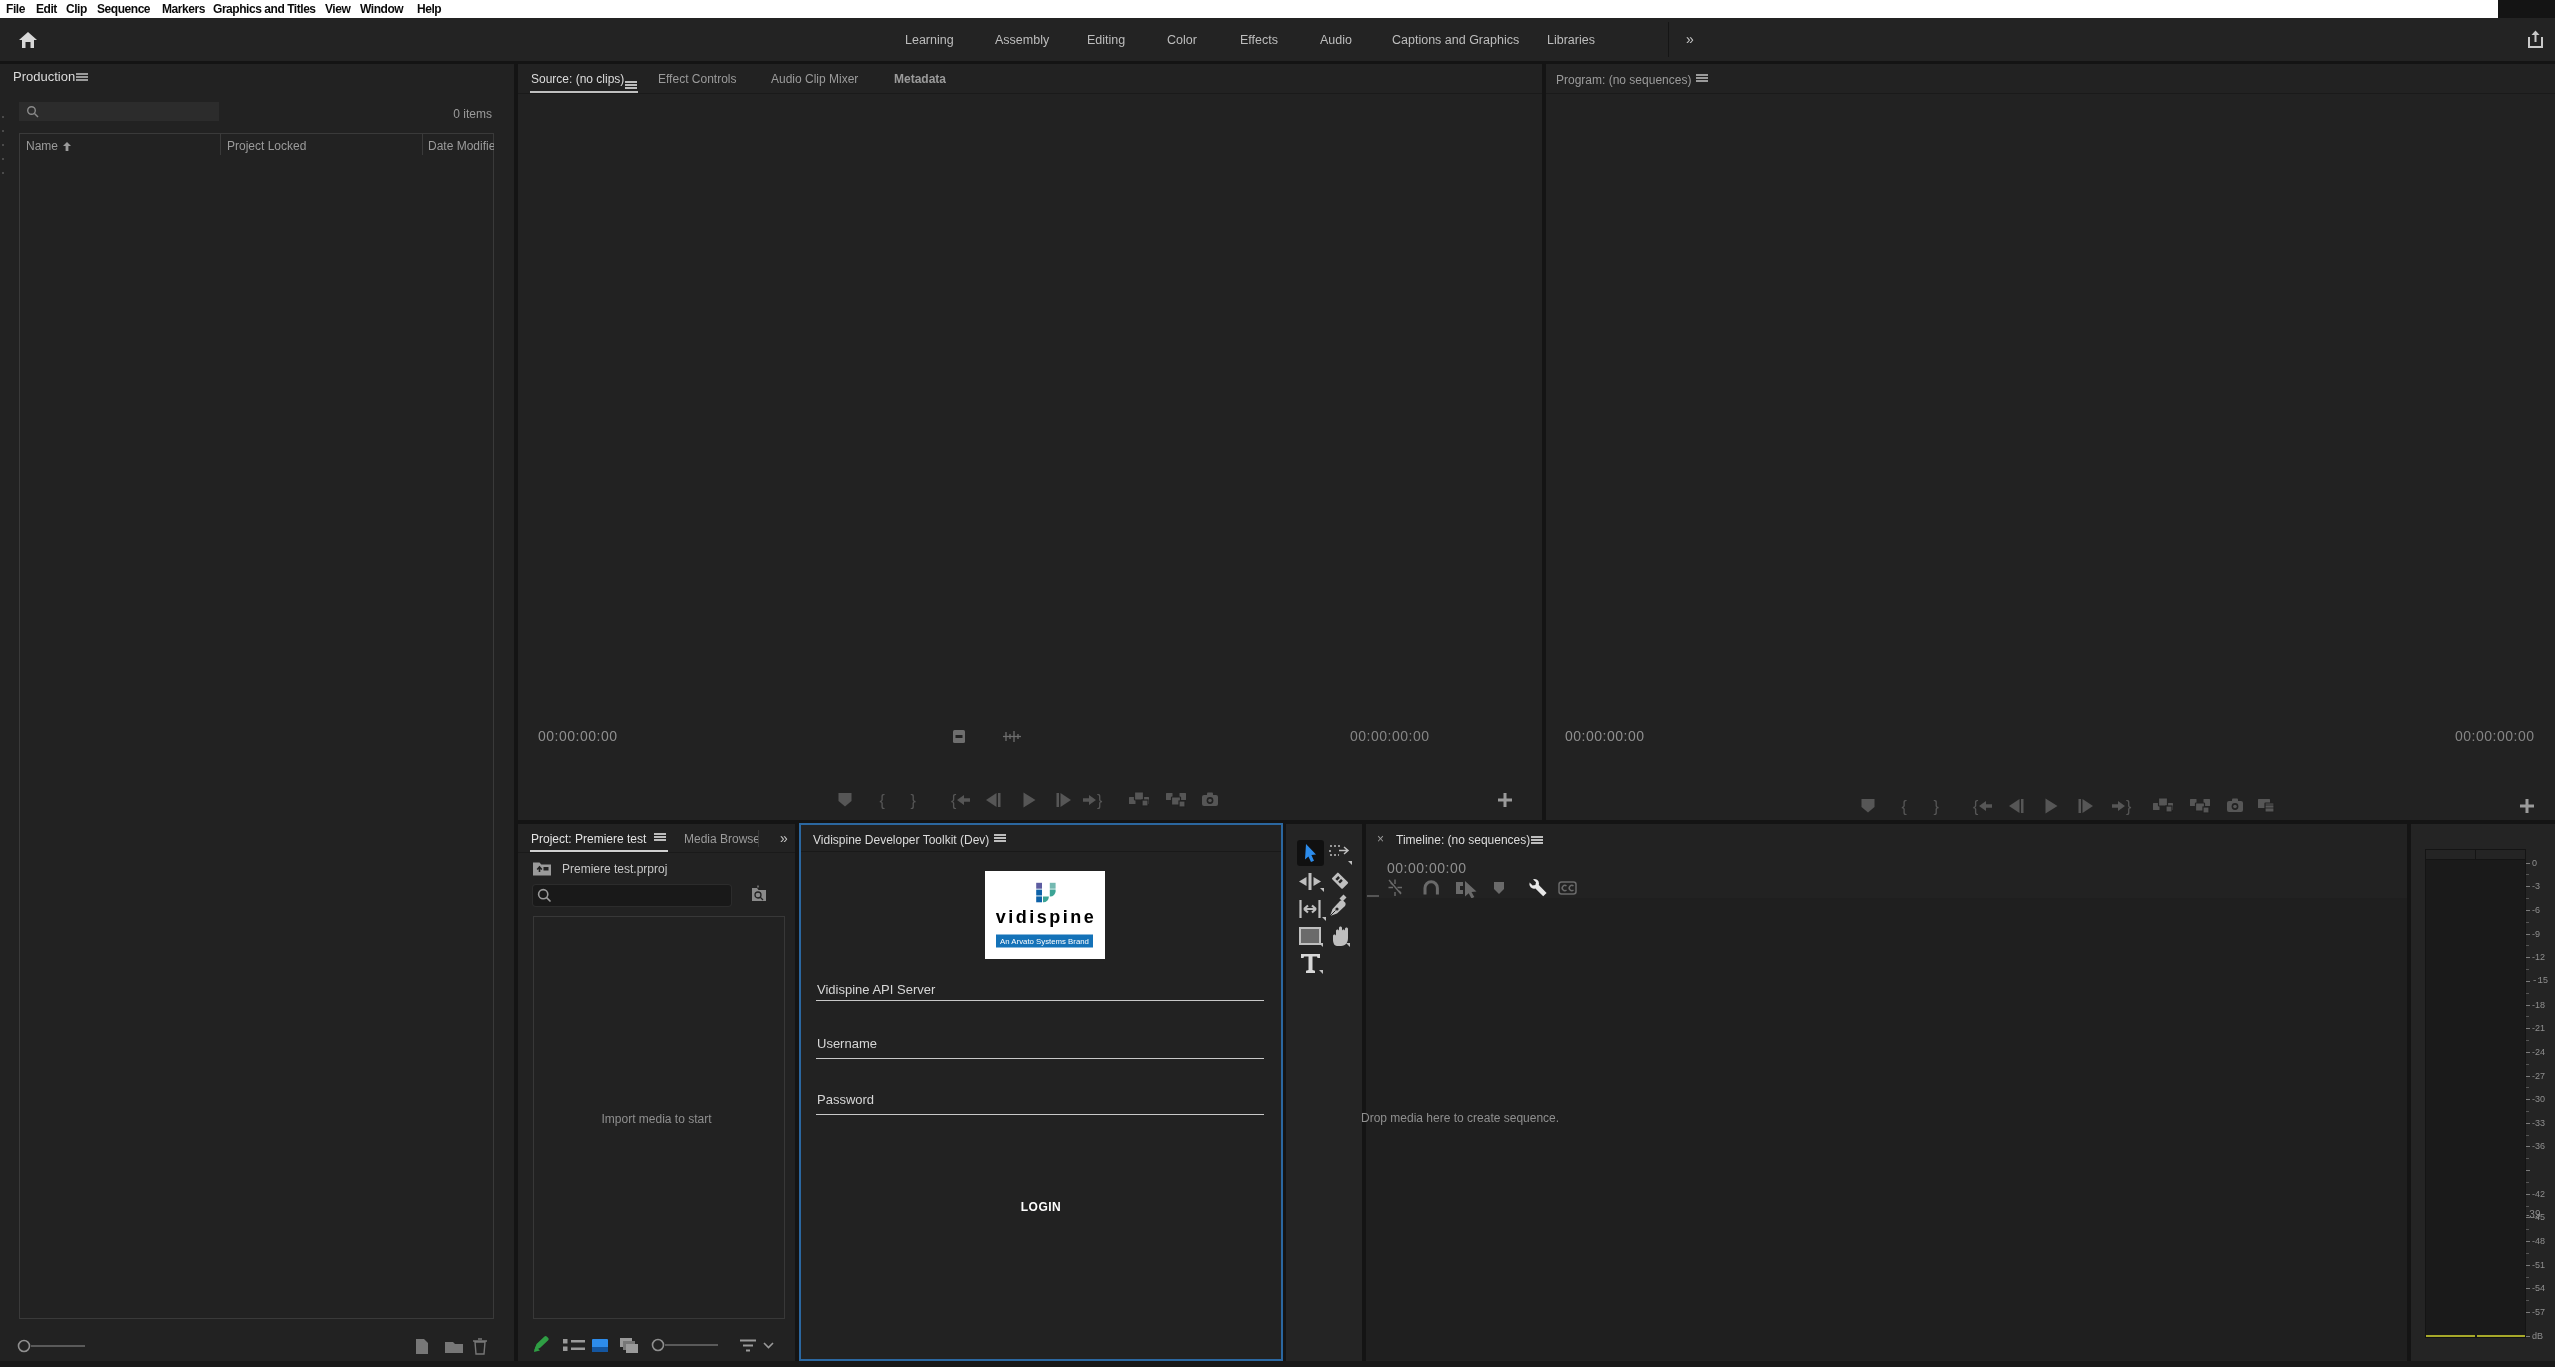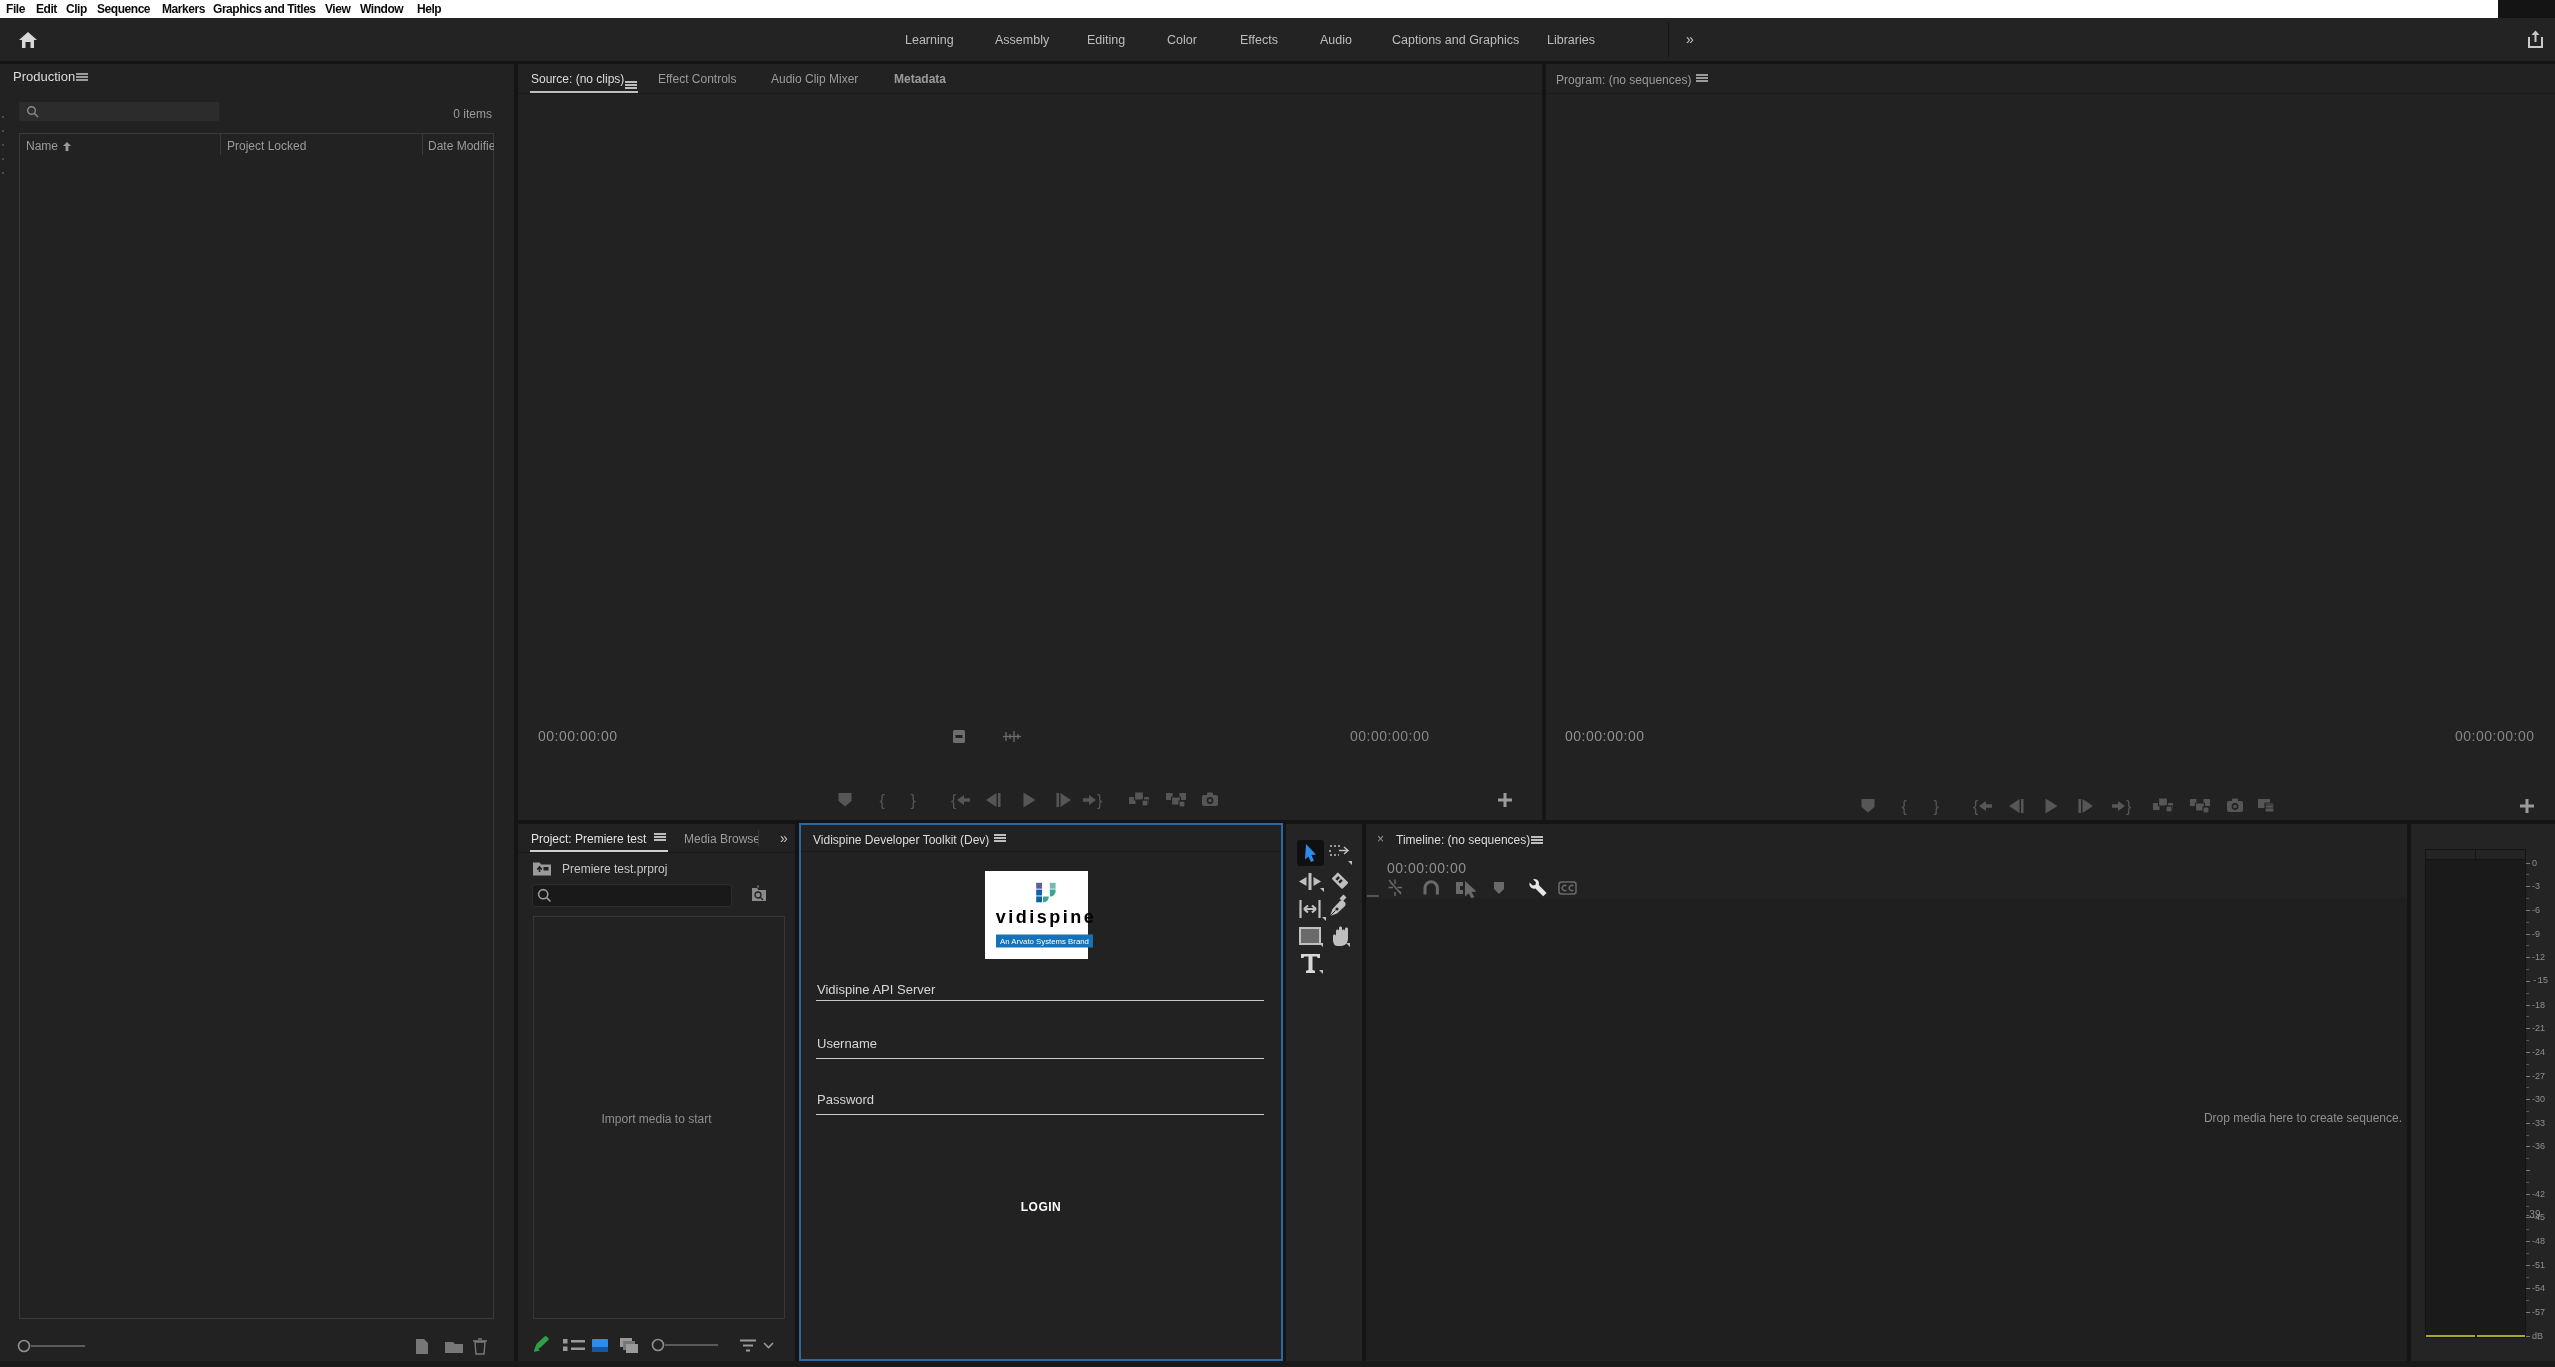--- a/index.html
+++ b/index.html
@@ -254,21 +254,21 @@
   </svg>
 </div>
 
 <div class="panel" style="left:799px;top:823px;width:484px;height:538px;border:2px solid #2b67a0;background:#222222;">
   <div class="abs tabtxt tabon" style="left:12px;top:8px;font-size:12px;">Vidispine Developer Toolkit (Dev)</div>
   <div class="abs" style="left:193px;top:9px;width:12px;height:8px;border-top:2px solid #bdbdbd;border-bottom:2px solid #bdbdbd;">
       <div style="height:2px;background:#bdbdbd;margin-top:1px;"></div>
     </div>
   <div class="abs" style="left:0;top:26px;width:480px;height:1px;background:#191919;"></div>
 
-  <div class="abs" style="left:184px;top:46px;width:103px;height:88px;background:#ffffff;">
+  <div class="abs" style="left:184px;top:46px;width:120px;height:88px;background:#ffffff;">
     <svg style="left:0;top:0;" width="120" height="88" viewBox="0 0 120 88">
       <g>
         <rect x="51.2" y="11.8" width="5.8" height="5.9" fill="#5d5da1"></rect>
         <rect x="51.2" y="18.6" width="5.8" height="5.9" fill="#0e62a8"></rect>
         <rect x="51.2" y="25.4" width="5.8" height="5.9" fill="#0e62a8"></rect>
         <rect x="64.8" y="11.8" width="5.8" height="5.9" fill="#74b9b1"></rect>
         <path d="M64.8 18.6 h5.8 v1.6 a5.4 5.4 0 0 1 -5.4 5.4 h-0.4 Z" fill="#3ca496"></path>
         <path d="M58 25.4 h5.8 v0.5 a5.4 5.4 0 0 1 -5.4 5.4 h-0.4 Z" fill="#3ca496"></path>
       </g>
       <rect x="11" y="63.5" width="97" height="13" fill="#1472b8"></rect>
@@ -351,21 +351,21 @@
     </g>
     <path d="M159 6.5 a4.6 4.6 0 0 1 6 -4.3 l-3 3 l0.6 2.8 l2.8 0.6 l3 -3 a4.6 4.6 0 0 1 -5.8 5.9 l-7.8 7.8 l-3.4 -3.4 l7.8 -7.8 Z" fill="#e6e6e6" transform="translate(332,-1) scale(-1,1)"></path>
     <g fill="none" stroke="#6a6a6a" stroke-width="1.5">
       <rect x="193" y="4" width="17" height="12" rx="2.5"></rect>
       <path d="M200.5 8 a2.6 2.6 0 1 0 0 4 M207.5 8 a2.6 2.6 0 1 0 0 4"></path>
     </g>
   </svg>
   <div class="abs" style="left:1px;top:71px;width:12px;height:2px;background:#555;"></div>
 
   <div class="abs" style="left:0;top:74px;width:1041px;height:462px;background:#1f1f1f;"></div>
-  <div class="abs tabtxt" style="left:0;top:287px;width:1041px;text-align:right;font-size:12px;color:#8f8f8f;margin-left:-5px;">Drop media here to create sequence.</div>
+  <div class="abs tabtxt" style="left:0;top:287px;width:1041px;text-align:left;font-size:12px;color:#8f8f8f;margin-left:-5px;">Drop media here to create sequence.</div>
 </div>
 
 <div class="panel" style="left:2411px;top:824px;width:144px;height:537px;background:#242424;">
   <div class="abs" style="left:14px;top:25px;width:101px;height:489px;background:#1a1a1a;border:1px solid #141414;"></div>
   <div class="abs" style="left:14px;top:25px;width:101px;height:11px;background:#242424;border:1px solid #141414;"></div>
   <div class="abs" style="left:64px;top:25px;width:1px;height:11px;background:#141414;"></div>
 
   <div class="abs" style="left:15px;top:511px;width:49px;height:2px;background:#a6a82a;"></div>
   <div class="abs" style="left:66px;top:511px;width:48px;height:2px;background:#a6a82a;"></div>
 

